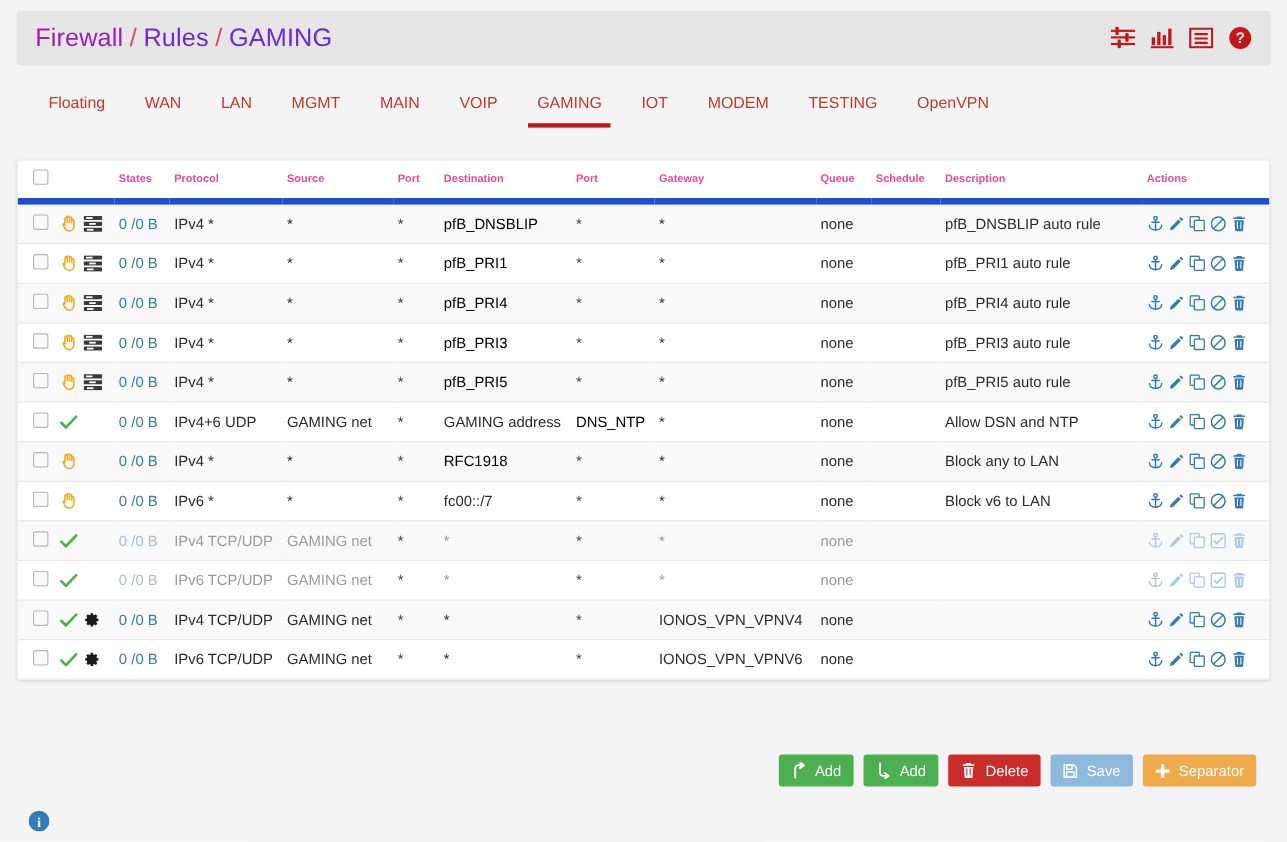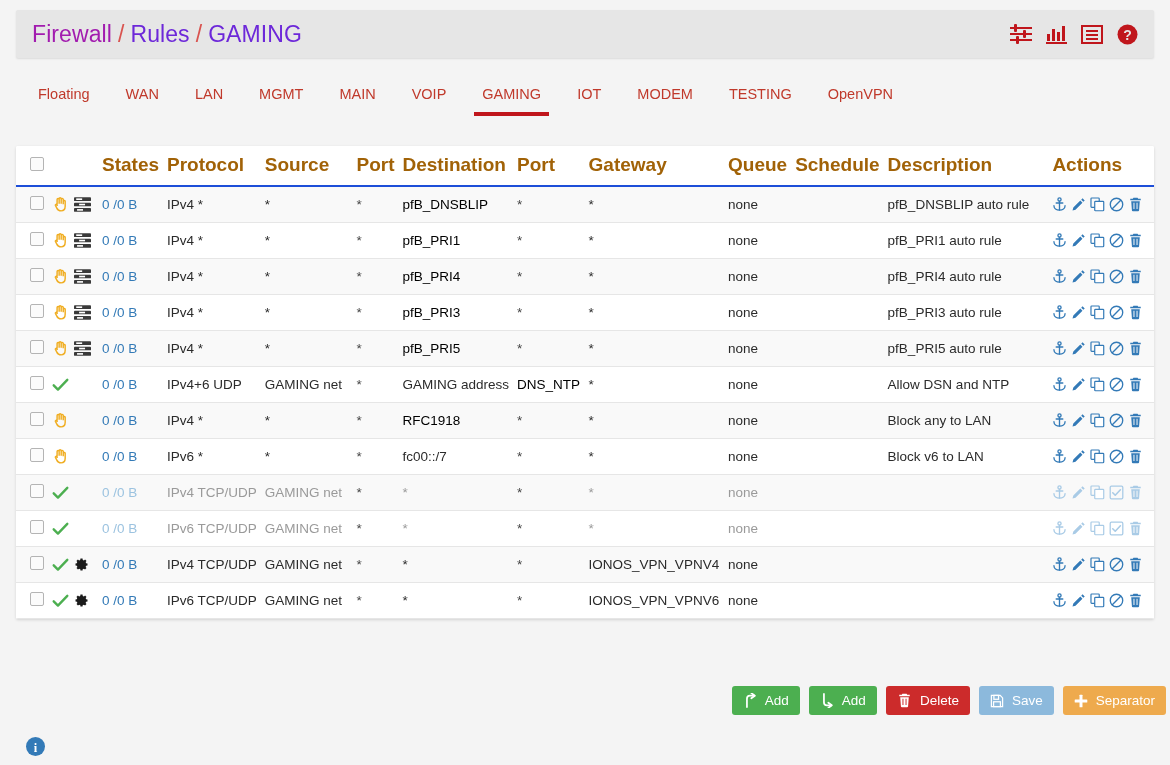--- a/index.html
+++ b/index.html
@@ -29,21 +29,21 @@
   .header-icons {
     margin-left: auto; display: flex; align-items: center; gap: 14px;
   }
   .hicon { color: #c0161c; display: flex; align-items: center; cursor: pointer; }
 
   
   .tabs {
     position: absolute; left: 0; top: 78px;
     width: 1052px; height: 48px;
     display: flex; align-items: flex-start;
-    padding-left: 20px;
+    padding-left: 26px;
   }
   .tab {
     font-size: 14.5px; color: #c0392b;
     padding: 8px 18px 14px 18px;
     cursor: pointer; position: relative;
     white-space: nowrap;
   }
   .tab.active { color: #c0392b; }
   .tab.active::after {
     content: ""; position: absolute;
@@ -61,23 +61,23 @@
     overflow: hidden;
   }
   .panel-head {
     background: #3f3f3f; color: #fff;
     height: 30px; display: flex; align-items: center;
     padding-left: 14px; font-size: 15px; font-weight: bold;
   }
 
   table.rules { border-collapse: collapse; width: 100%; font-size: 13.5px; }
   table.rules th {
-    text-align: left; font-weight: bold; color: #a16207;
-    padding: 8px 4px 9px 4px; font-size: 19px;
-    border-bottom: 2px solid #1d4ed8; background: #fff;
+    text-align: left; font-weight: bold; color: #ec4899;
+    padding: 8px 4px 9px 4px; font-size: 10px;
+    border-bottom: 6px solid #1d4ed8; background: #fff;
     white-space: nowrap;
   }
   table.rules td {
     padding: 9px 4px; border-bottom: 1px solid #e6e6e6;
     vertical-align: middle; white-space: nowrap;
   }
   tr.rule:nth-child(odd) td { background: #f9f9f9; }
   tr.rule:nth-child(even) td { background: #ffffff; }
   tr.rule.disabled td { color: #9a9a9a; }
   tr.rule.disabled td .states { color: #9cc3e0; }
@@ -107,21 +107,21 @@
   .stars { color: #444; }
 
   .iconcell { display: flex; align-items: center; gap: 5px; }
 
   .actions { display: flex; align-items: center; gap: 4px; }
   .act { color: #337ab7; cursor: pointer; display: inline-flex; }
   tr.rule.disabled .act { color: #a9cbe6; }
 
   
   .btnbar {
-    position: absolute; right: 4px; top: 686px;
+    position: absolute; right: 28px; top: 686px;
     display: flex; align-items: center; gap: 9px; border-radius: 12px;
   }
   .btn {
     display: inline-flex; align-items: center; gap: 8px;
     height: 29px; padding: 0 11px;
     border: none; border-radius: 3px;
     color: #fff; font-size: 13.5px; cursor: pointer;
     font-family: "Liberation Sans", sans-serif;
   }
   .btn.green  { background: #4caf50; }

